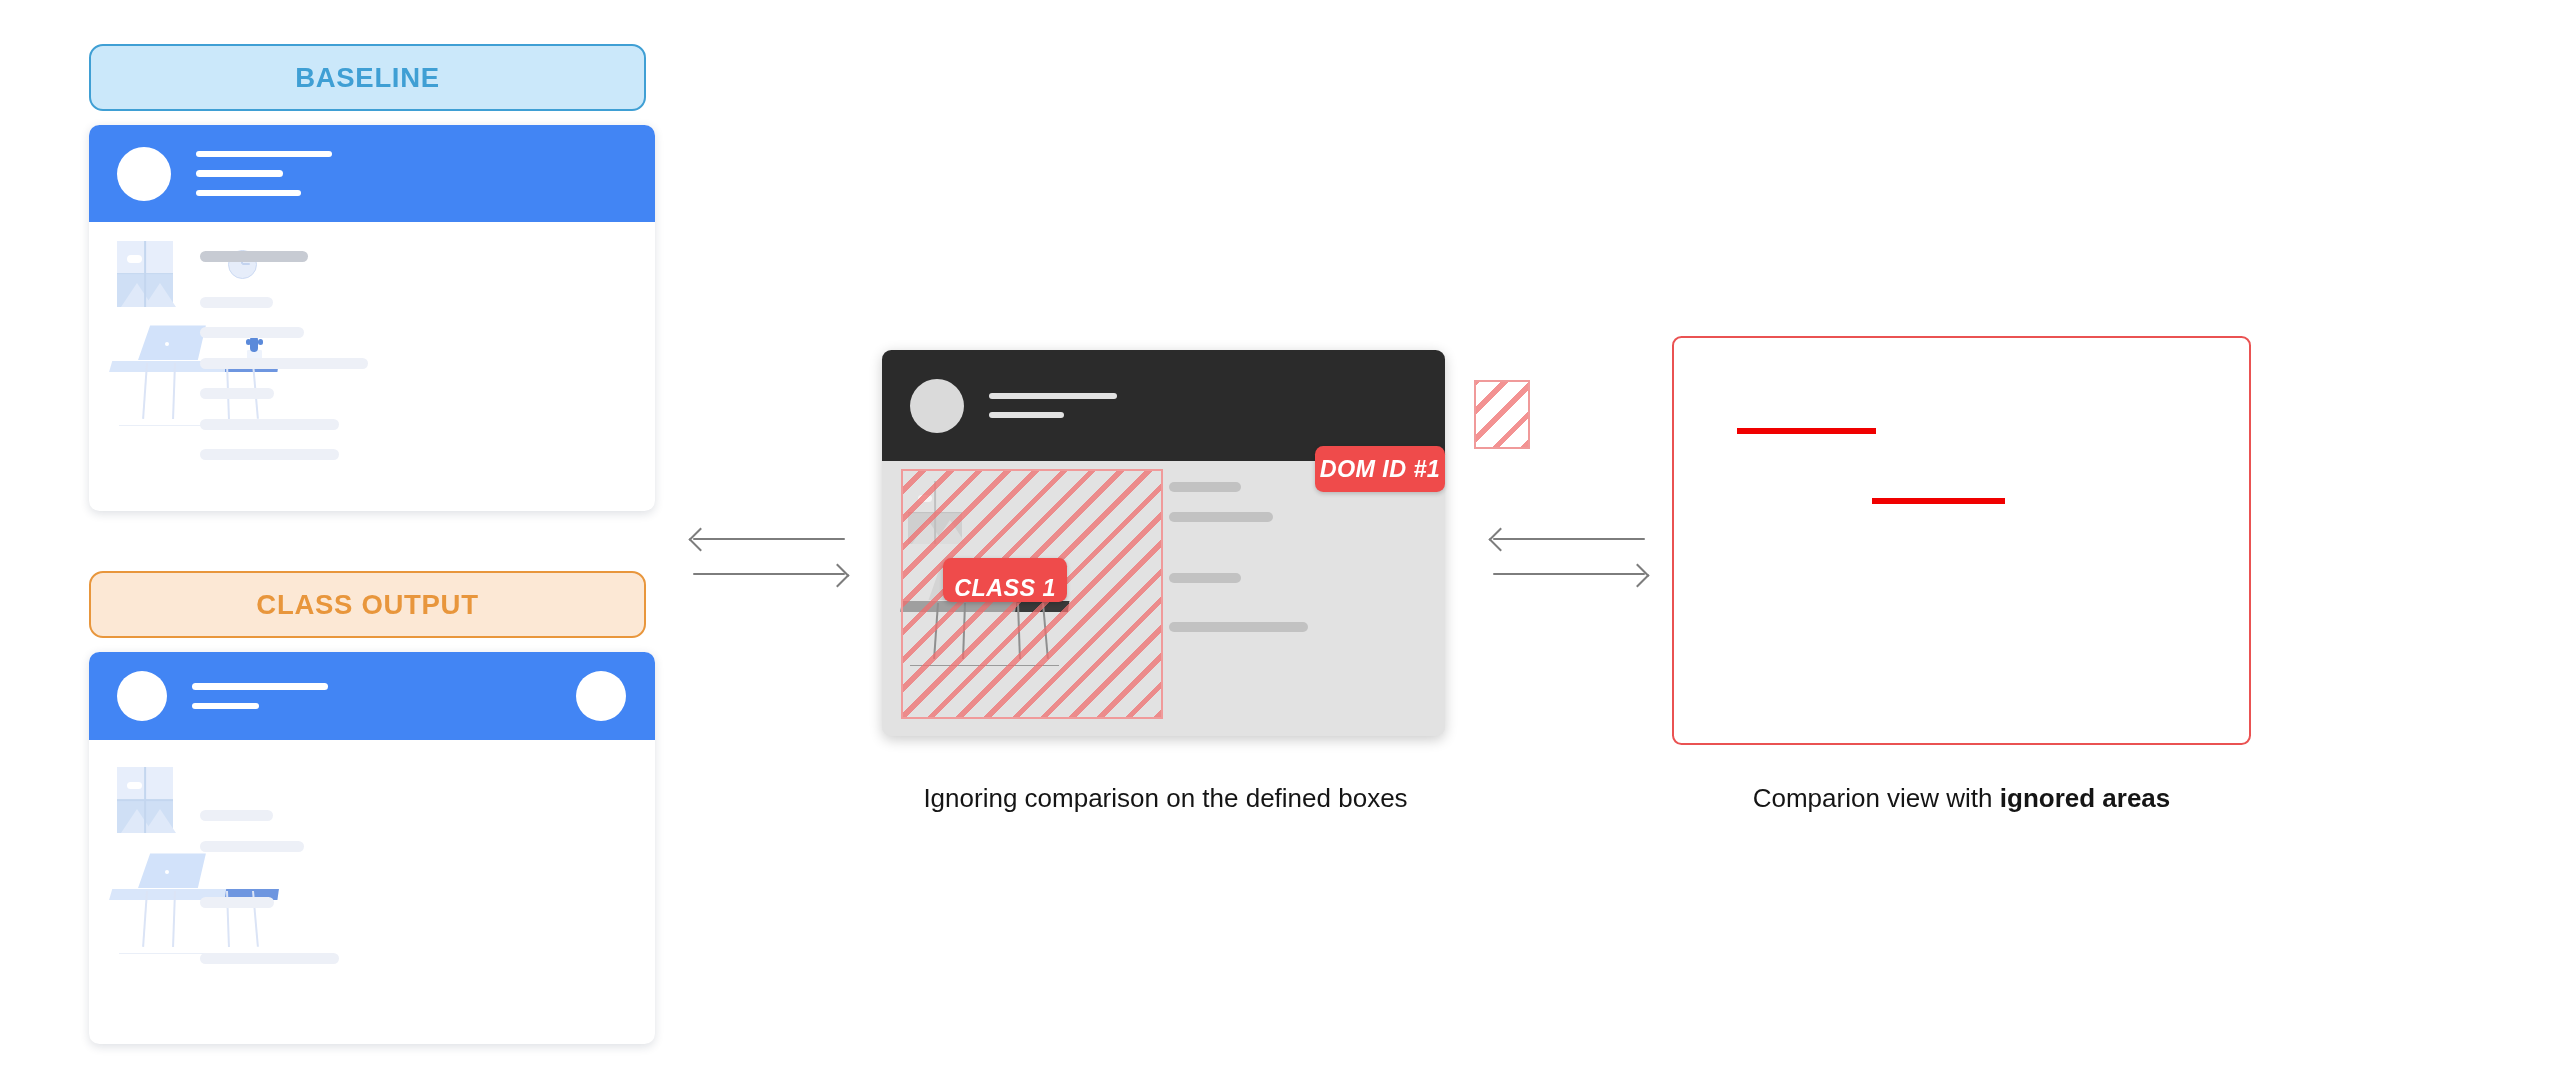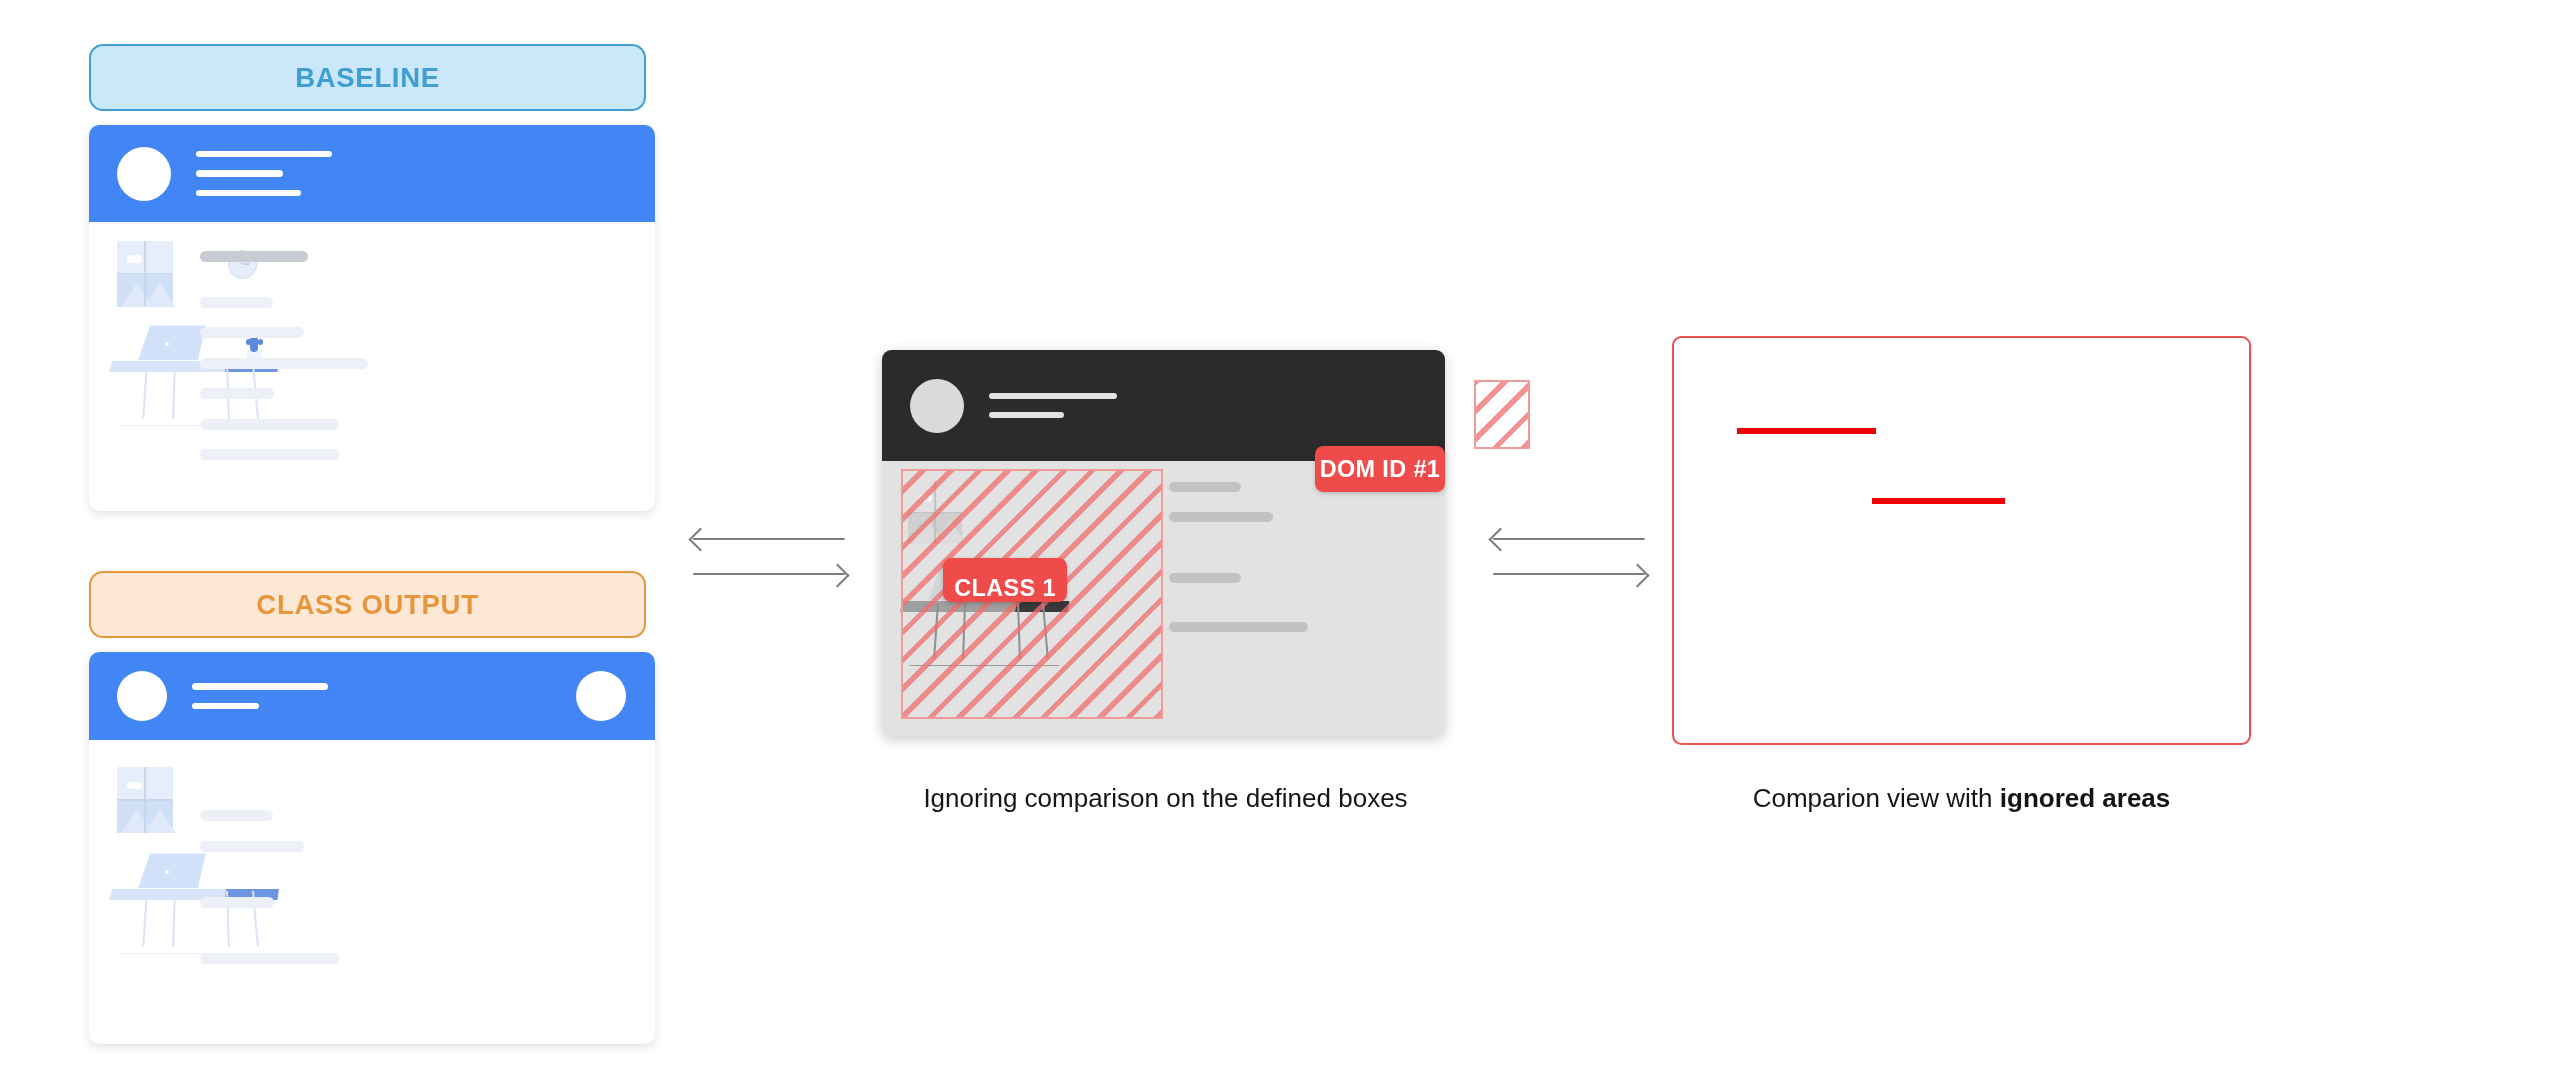--- a/index.html
+++ b/index.html
@@ -171,20 +171,21 @@
   .hatch-avatar{left:1474px;top:372px;width:56px;height:69px;}
   .hatch-left{left:901px;top:461px;width:262px;height:250px;}
 
   .badge{
     position:absolute;
     background:#ef4b4b;color:#ffffff;
     font-weight:bold;font-size:23.4px;letter-spacing:0.4px;
     border-radius:8.2px;
     display:flex;align-items:center;justify-content:center;
     box-shadow:0 1.8px 4.7px rgba(0,0,0,.18);
+    font-style:italic;
   }
   .badge-dom{left:1315px;top:438px;width:130px;height:46px;}
   .badge-class{left:943px;top:550px;width:124px;height:44px;align-items:flex-end;}
 
   
   .compare-card{
     position:absolute;left:1672px;top:328px;width:579px;height:409px;
     box-sizing:border-box;
     background:#ffffff;
     border:2.3px solid #ea5252;

